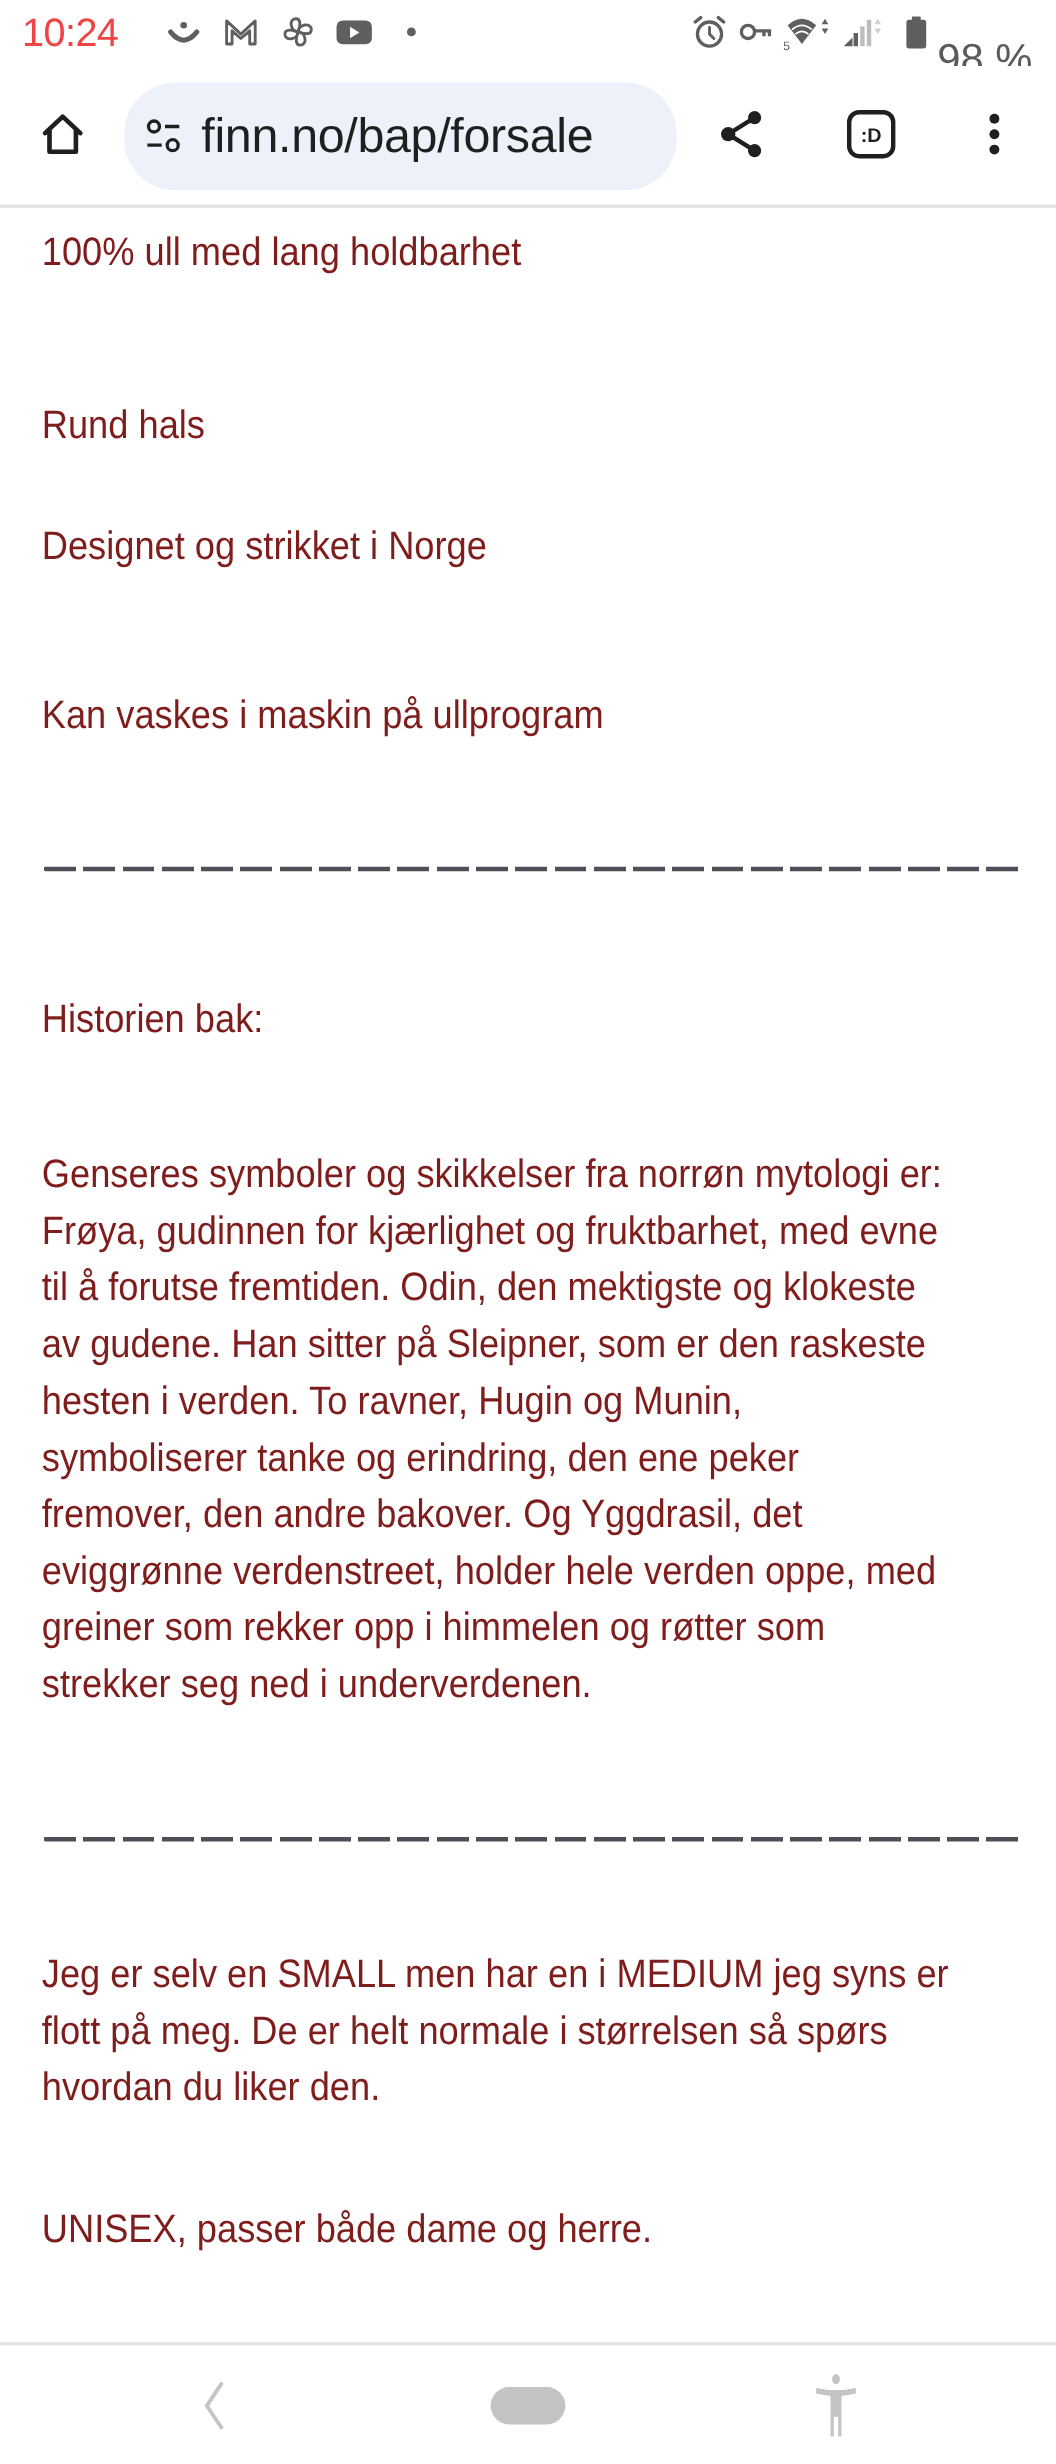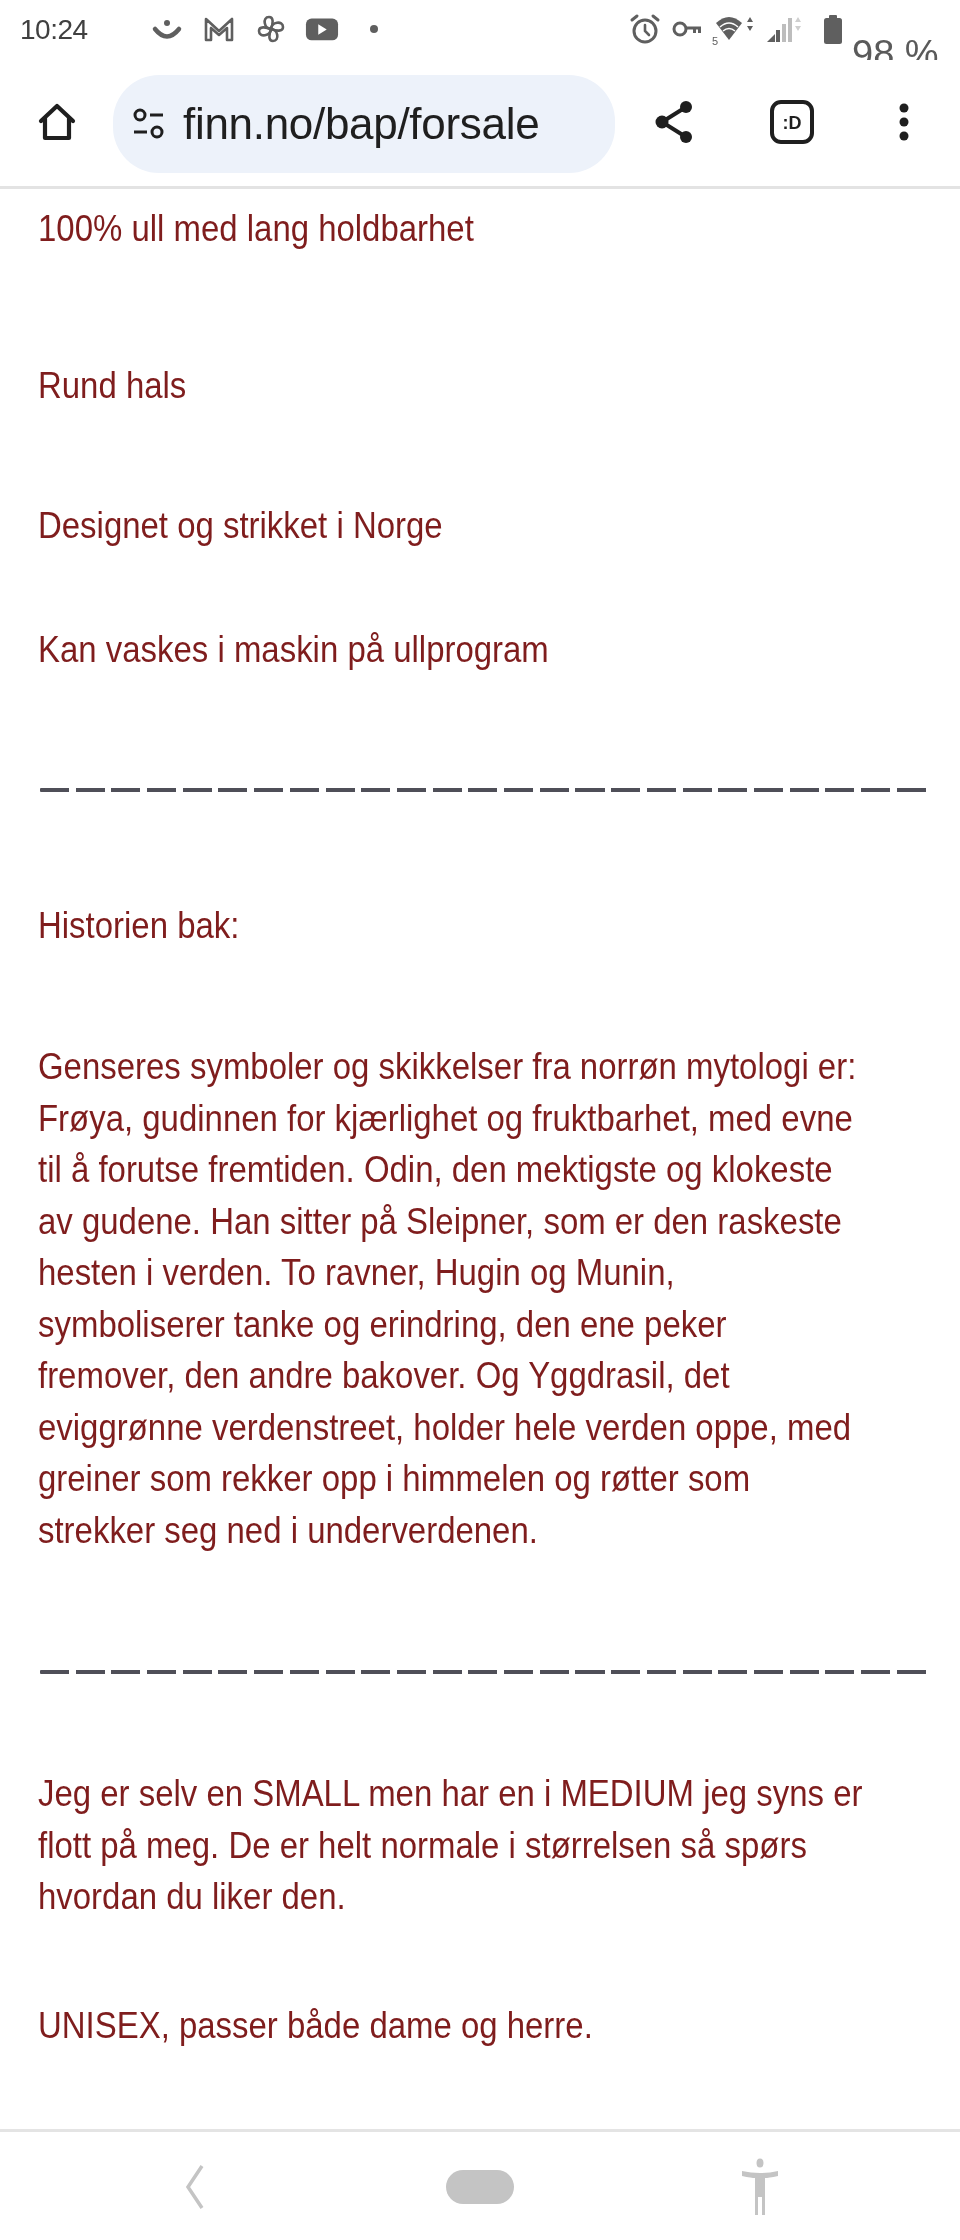--- a/index.html
+++ b/index.html
@@ -3,21 +3,21 @@
 <meta charset="utf-8">
 <style>
   html, body { margin: 0; padding: 0; }
   body {
     width: 960px; height: 2240px; position: relative; overflow: hidden;
     background: #ffffff;
     font-family: "Liberation Sans", sans-serif;
   }
   
   .statusbar { position: absolute; left: 0; top: 0; width: 960px; height: 60px; color: #5f5f5f; }
-  .sb-time { position: absolute; left: 20px; top: 8px; font-size: 28px; line-height: 44px; font-weight: 500; letter-spacing: -0.5px; color: #404040; }
+  .sb-time { position: absolute; left: 20px; top: 8px; font-size: 36px; line-height: 44px; font-weight: 500; letter-spacing: -0.5px; color: #ef4444; }
   .sb-ic { position: absolute; top: 12px; width: 34px; height: 34px; }
   .sb-batt-text { position: absolute; left: 852px; top: 8px; font-size: 38px; line-height: 44px; color: #5a5a5a; margin-top: 24px; }
   
   .toolbar { position: absolute; left: 0; top: 60px; width: 960px; height: 128px; background: #fff; }
   .tb-divider { position: absolute; left: 0; top: 186px; width: 960px; height: 3px; background: #e3e3e3; }
   .home-btn { position: absolute; left: 28px; top: 90px; width: 58px; height: 64px; display: flex; align-items: center; justify-content: center; }
   .urlbar { position: absolute; left: 113px; top: 75px; width: 502px; height: 98px; border-radius: 46px; background: #edf2fa; overflow: hidden; display: flex; align-items: center; }
   .url-tune { width: 40px; height: 40px; margin-left: 16px; flex: 0 0 auto; }
   .url-text { margin-left: 14px; font-size: 44px; color: #1f1f1f; white-space: nowrap; letter-spacing: -0.3px; }
   .tb-btn { position: absolute; top: 90px; width: 64px; height: 64px; display: flex; align-items: center; justify-content: center; }
@@ -134,21 +134,21 @@
 
 <div class="tb-divider"></div>
 
 <div>
   <div class="blk" style="top:203px">
     <span class="ln">100% ull med lang holdbarhet</span>
   </div>
   <div class="blk" style="top:360px">
     <span class="ln">Rund hals</span>
   </div>
-  <div class="blk" style="top:500px">
+  <div class="blk" style="top:470px">
     <span class="ln">Designet og strikket i Norge</span>
   </div>
   <div class="blk" style="top:624px">
     <span class="ln">Kan vaskes i maskin på ullprogram</span>
   </div>
 
   <div class="dash-line" style="top:788px">
     <span class="dash-text">— — — — — — — — — — — — — — — — — — — — — — — — —</span>
     <div class="dash-draw"></div>
   </div>

